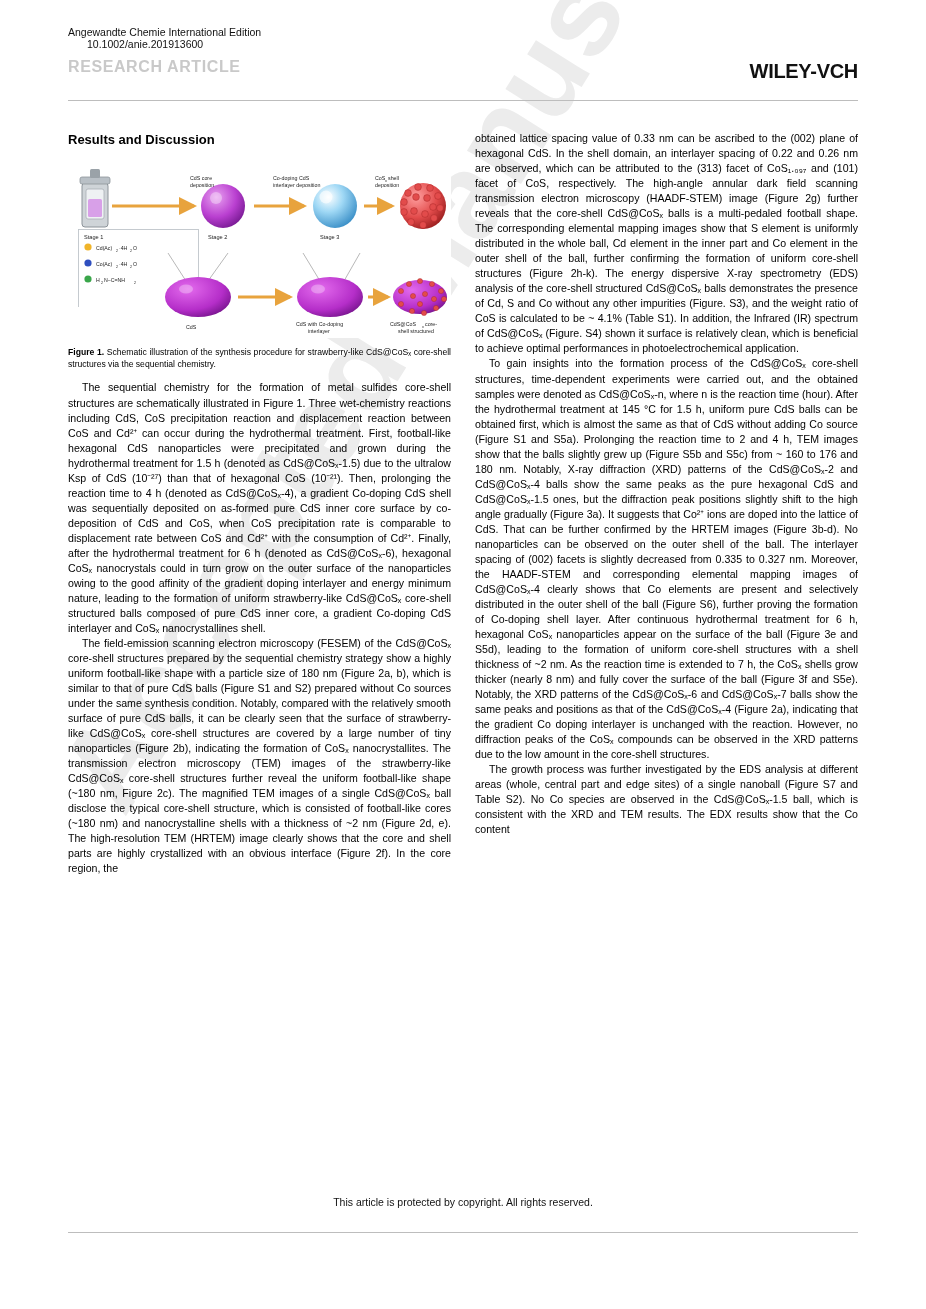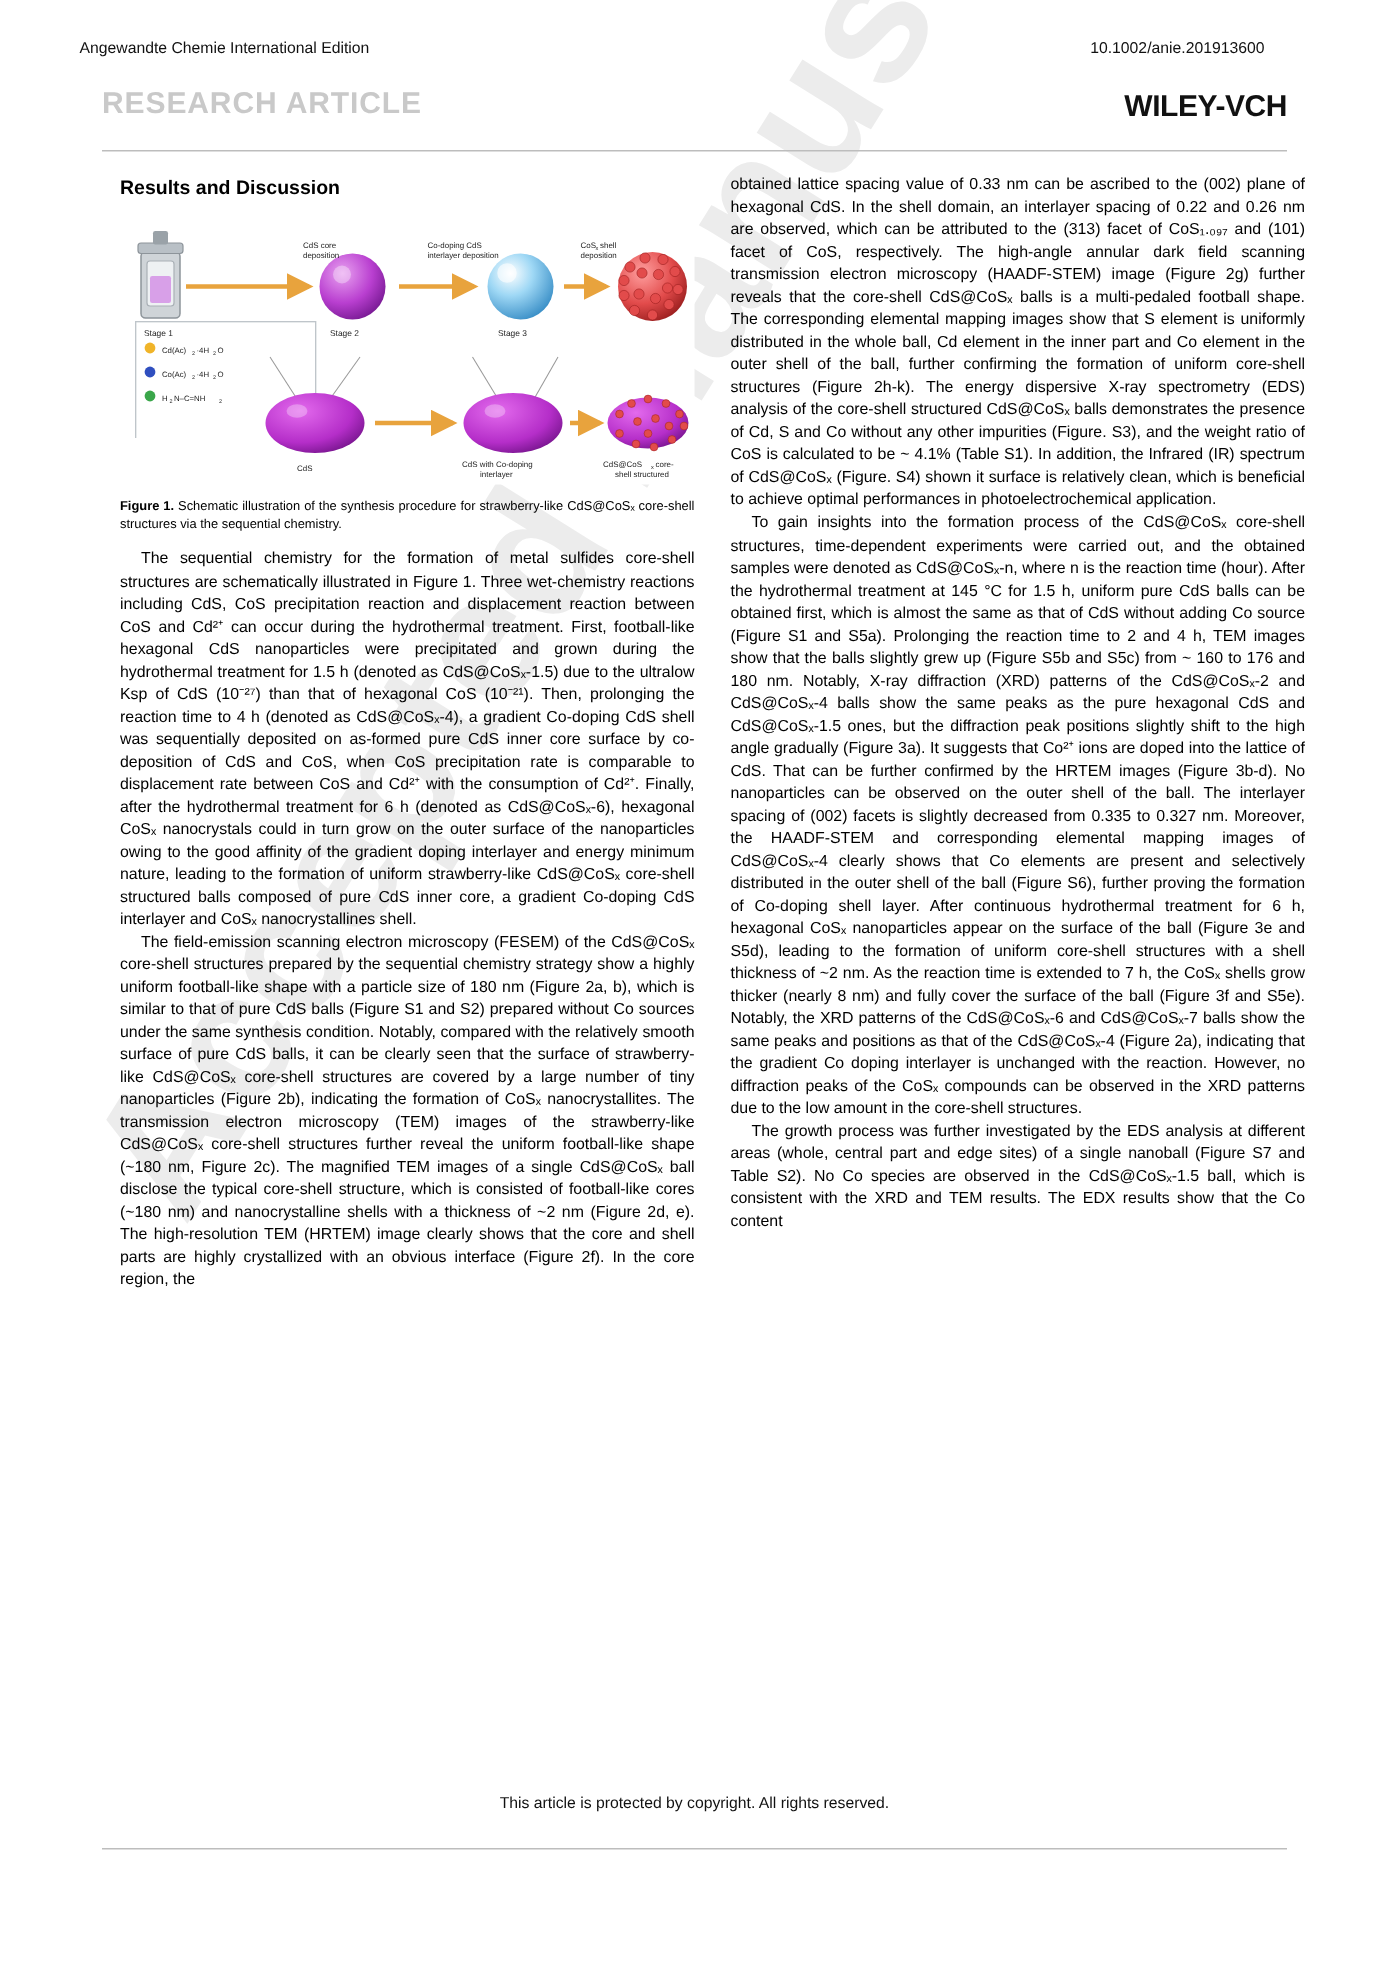--- a/index.html
+++ b/index.html
@@ -8,29 +8,29 @@
     background:#ffffff;
     font-family:"Liberation Sans", sans-serif;
     color:#000;
     position:relative;
     overflow:hidden;
   }
   .page{position:relative;width:926px;height:1309px;}
 
   
   .hdr{
-    position:absolute;left:53px;top:26px;width:790px;
+    position:absolute;left:68px;top:26px;width:790px;
     display:flex;justify-content:space-between;align-items:flex-start;
-    font-size:10.5px;color:#111;
+    font-size:10.5px;color:#111;flex-direction:column;
   }
   .hdr-left{font-size:10.5px;}
   .hdr-right{font-size:10.5px;margin-left:19px;}
   .research-article{
     position:absolute;left:68px;top:58px;
-    font-size:20px;font-weight:bold;letter-spacing:.6px;
+    font-size:16px;font-weight:bold;letter-spacing:.6px;
     color:#c9c9c9;
   }
   .wiley{
     position:absolute;right:68px;top:60px;
     font-size:20px;font-weight:bold;letter-spacing:-.3px;color:#111;
   }
   .wiley .vch{font-weight:bold;}
   .hdr-rule{
     position:absolute;left:68px;top:100px;width:790px;height:1px;
     background:#bdbdbd;
@@ -59,25 +59,24 @@
     left:30px;top:760px;
     transform:rotate(-58deg);
     transform-origin:left top;
     font-size:120px;
     color:#ececec;
     font-weight:bold;
   }
 
   
   .col{
-    position:absolute;top:116px;width:383px;
+    position:absolute;top:131px;width:383px;
     font-size:10.6px;line-height:1.42;
     text-align:justify;
     z-index:2;
-    margin-left:12px;
   }
   .col-left{left:68px;}
   .col-right{left:475px;}
   .col p{margin:0 0 0 0;text-indent:14px;}
   .col p.noind{text-indent:0;}
   .sec-title{
     font-size:13px;font-weight:bold;margin:0 0 14px 0;text-indent:0;
   }
 
   

